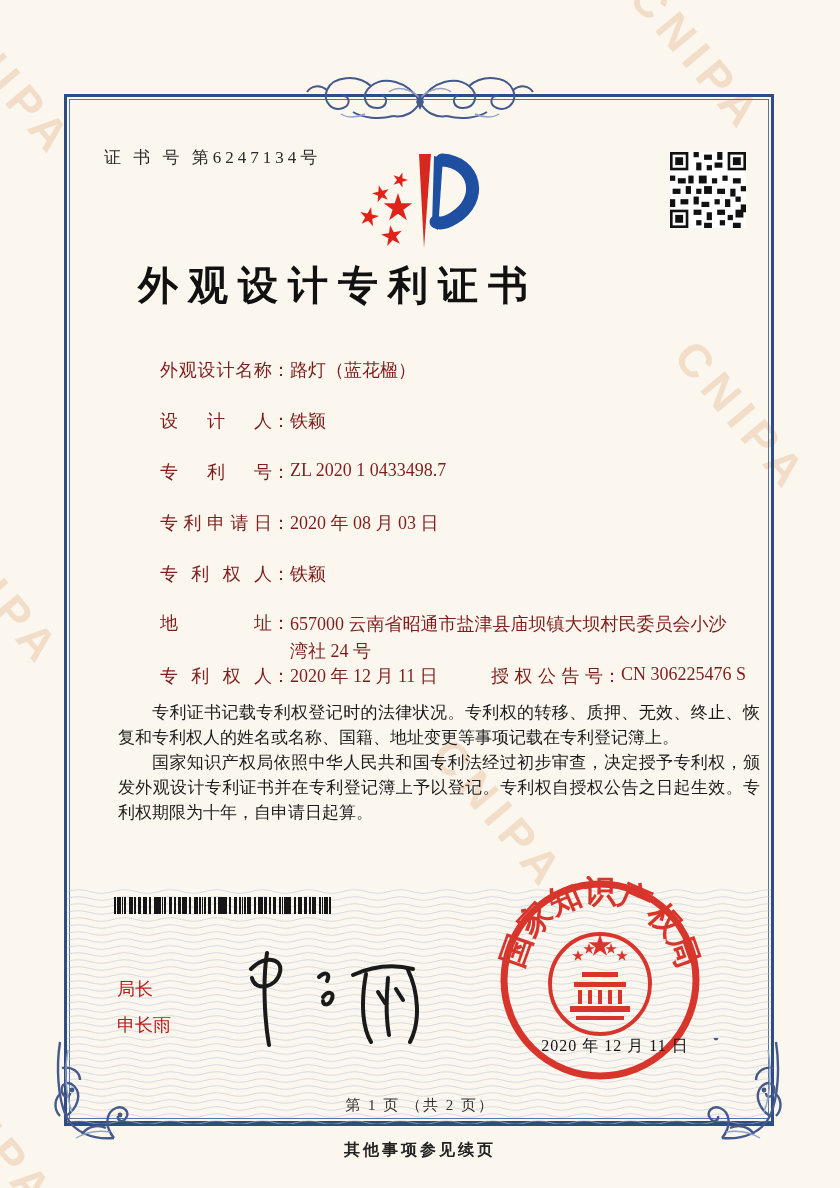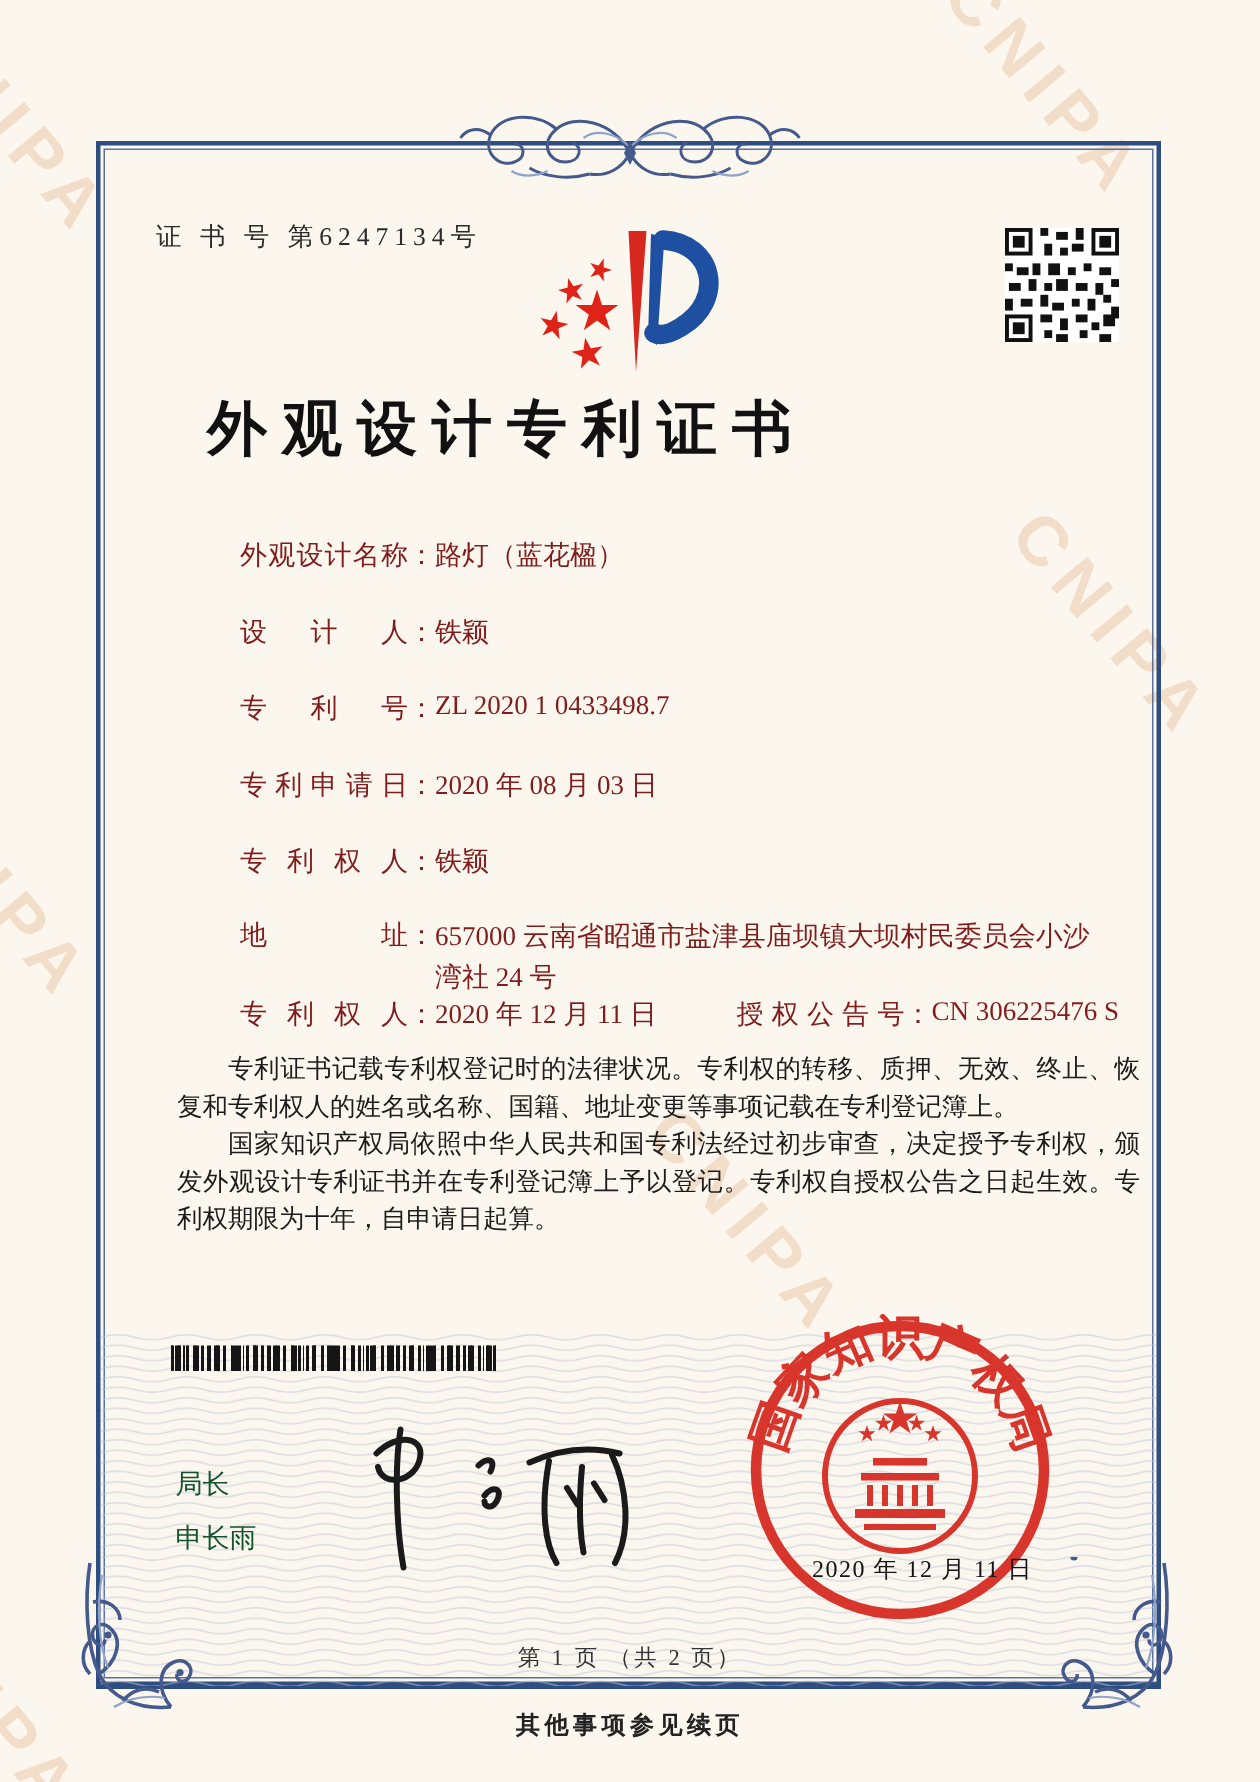--- a/index.html
+++ b/index.html
@@ -23,21 +23,21 @@
   .f-value{display:inline-block;white-space:nowrap;}
   .addr-val{display:inline-block;line-height:27px;}
   .paras{position:absolute;left:118px;top:700px;width:642px;font-size:17px;line-height:25px;
          text-align:justify;color:#1c1c1c;}
   .paras p{margin:0;text-indent:2em;}
   .barcode{position:absolute;left:114px;top:897px;width:218px;height:17px;
     background:
       repeating-linear-gradient(90deg,#151515 0 2px,rgba(0,0,0,0) 2px 5px),
       repeating-linear-gradient(90deg,#151515 0 1px,rgba(0,0,0,0) 1px 8px),
       repeating-linear-gradient(90deg,rgba(0,0,0,0) 0 3px,#151515 3px 6px,rgba(0,0,0,0) 6px 13px);}
-  .signer{position:absolute;left:117px;top:971px;font-size:18px;color:#14532d;line-height:36px;}
+  .signer{position:absolute;left:117px;top:971px;font-size:18px;color:#b91c1c;line-height:36px;}
   .sig-svg{position:absolute;left:225px;top:945px;}
   .seal-svg{position:absolute;left:494px;top:876px;}
   .seal-date{position:absolute;left:515px;top:1036px;width:200px;text-align:center;
              font-size:16px;color:#151515;letter-spacing:1px;}
   .pagenum{position:absolute;left:0;top:1096px;width:840px;text-align:center;
            font-size:15px;letter-spacing:2px;color:#333;}
   .footnote{position:absolute;left:0;top:1140px;width:840px;text-align:center;
             font-size:16px;letter-spacing:3px;color:#222;font-weight:bold;}
   .waves{position:absolute;left:67px;top:888px;}
   .logo-svg{position:absolute;left:350px;top:148px;}

